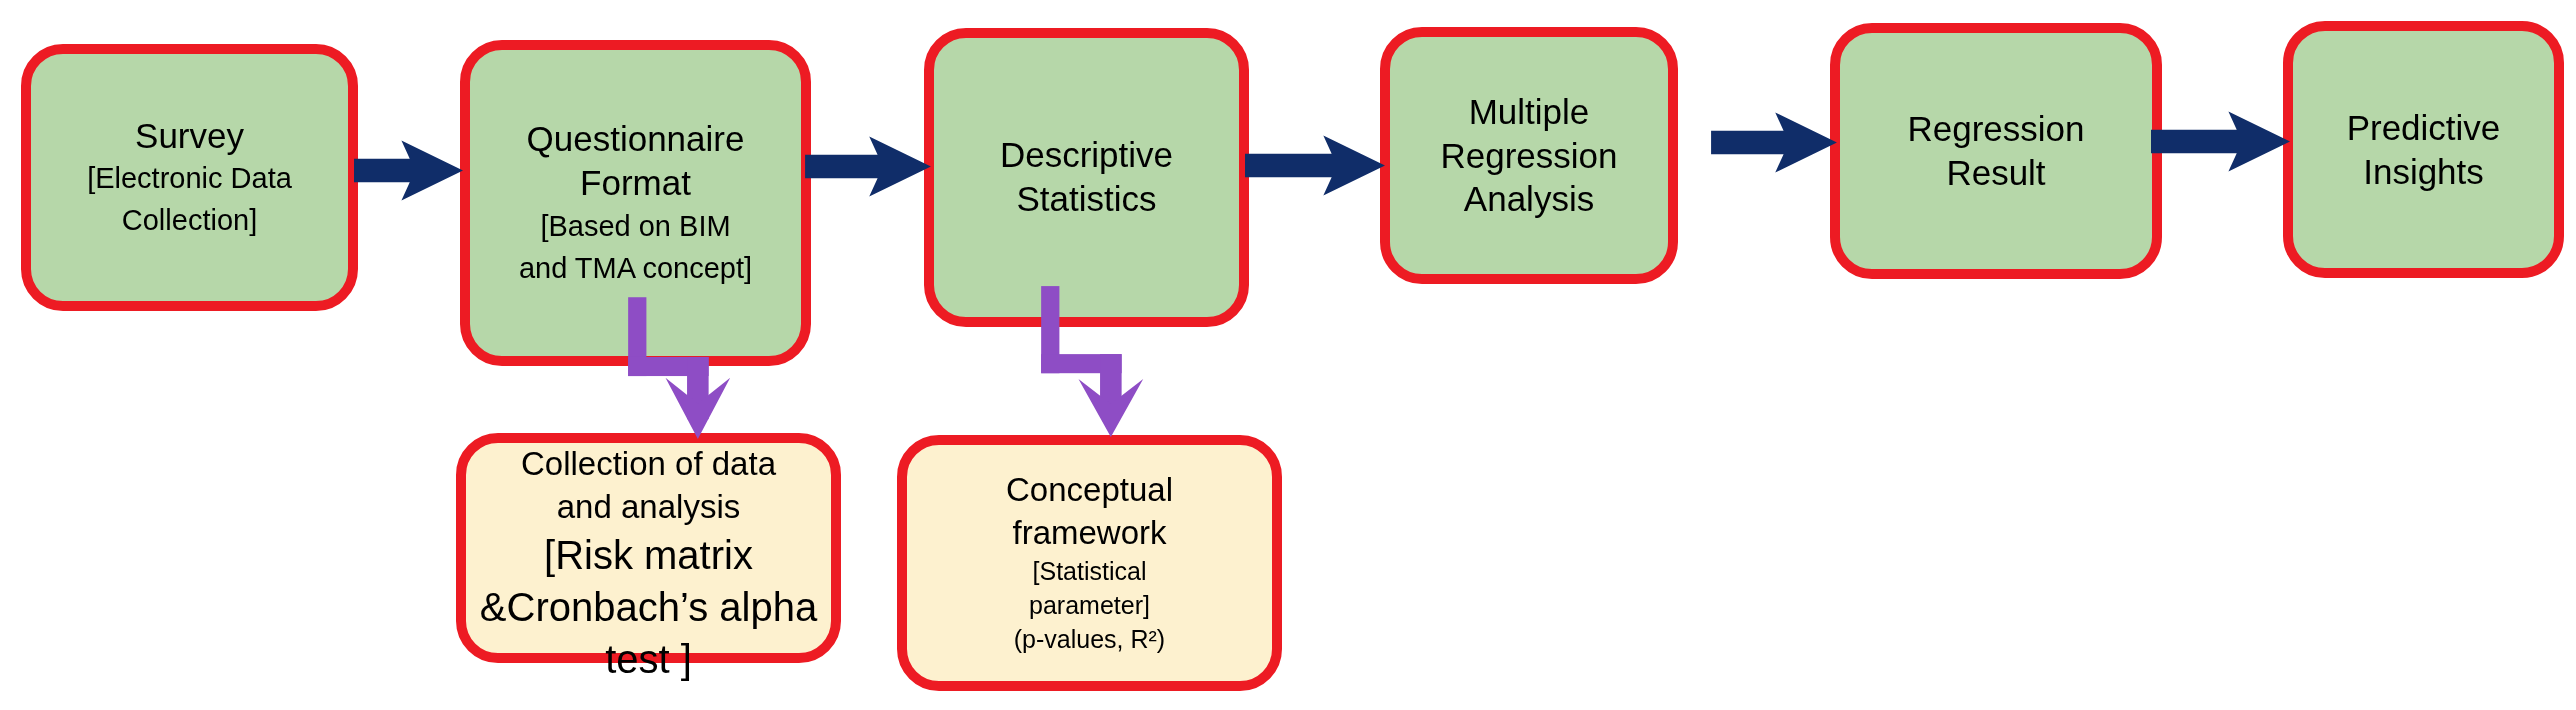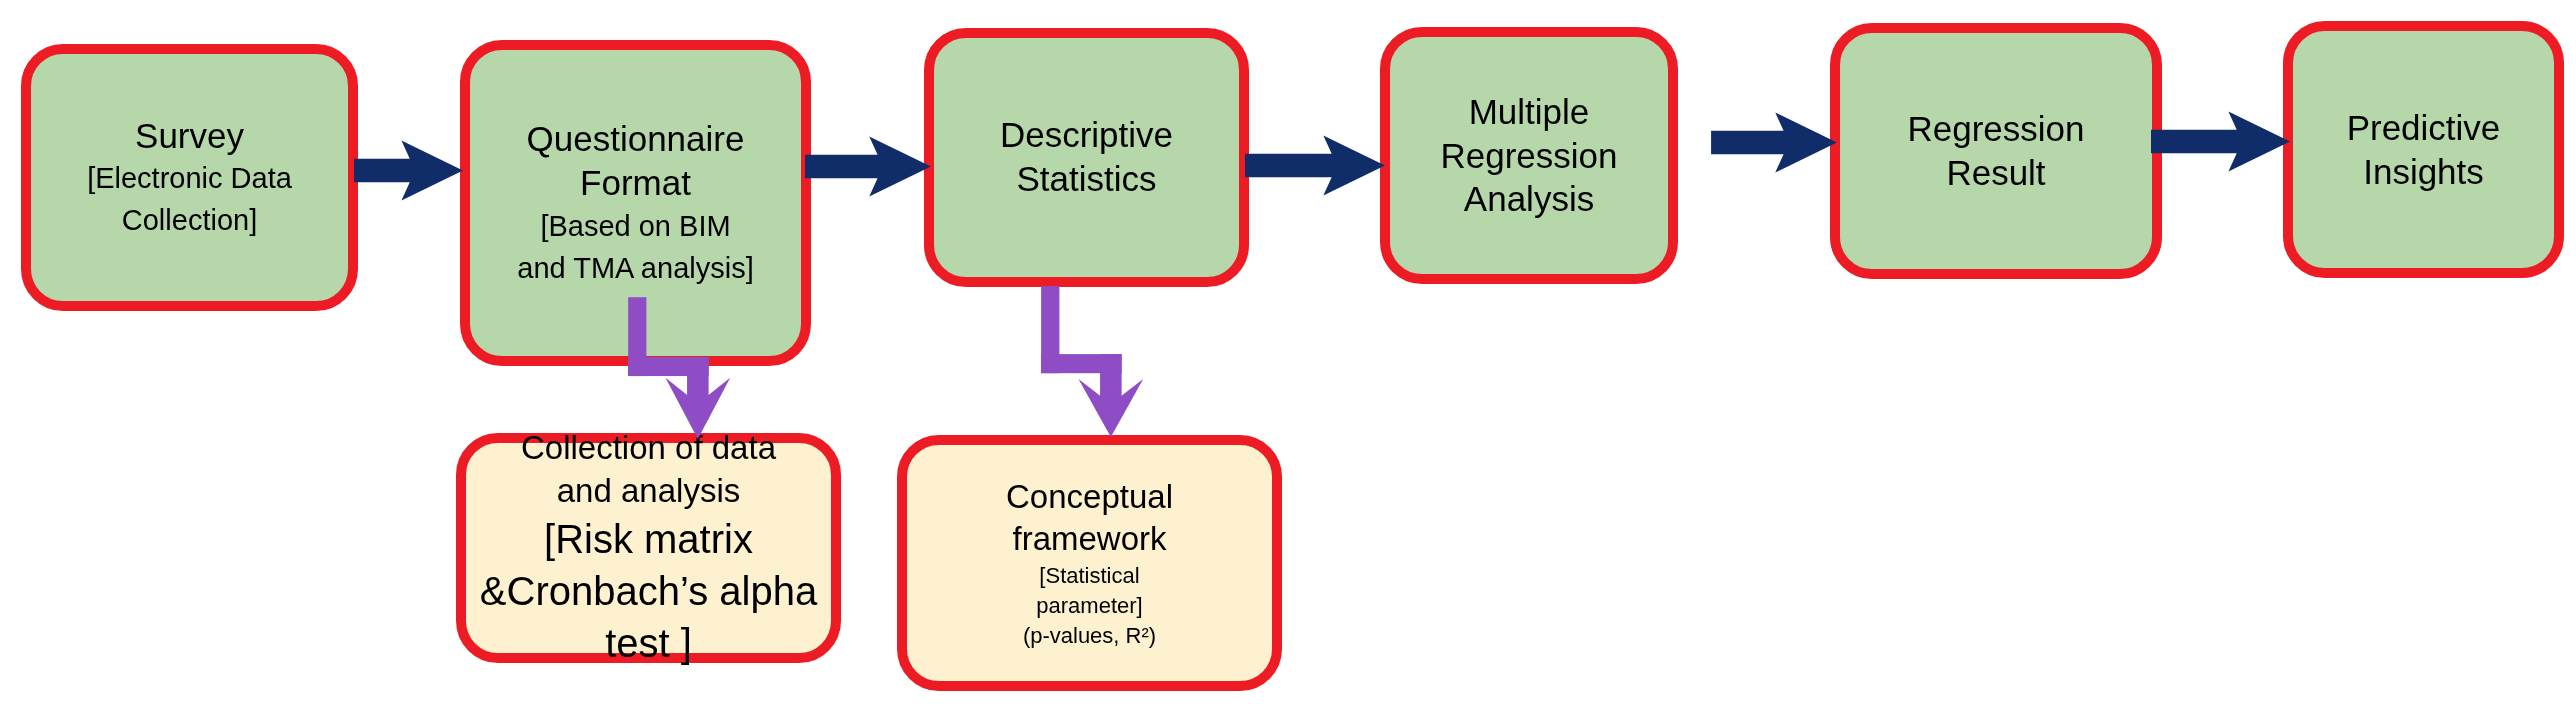--- a/index.html
+++ b/index.html
@@ -24,65 +24,65 @@
     align-items: center;
     justify-content: center;
     text-align: center;
   }
   .box.green { background: var(--box-green, #b6d7a9); }
   .box.cream { background: var(--box-cream, #fdf1cf); }
   .t { display: block; font-size: 35px; line-height: 1.25; }
   .s { display: block; font-size: 29px; line-height: 1.45; }
   .cream .t { font-size: 33px; line-height: 1.3; }
   .y1 .s { font-size: 40px; line-height: 1.3; }
-  .y2 .s { font-size: 22px; line-height: 1.35; }
+  .y2 .s { font-size: 25px; line-height: 1.35; }
   svg.connector { position: absolute; display: block; }
   .navy { fill: var(--arrow-navy, #102d69); }
   .purple { fill: var(--arrow-purple, #8e4dc5); }
 </style>
 </head>
 <body>
 
 <div class="stage">
 
   <div class="box green" style="left:21px; top:44px; width:337px; height:267px;">
     <span class="t">Survey</span>
     <span class="s">[Electronic Data</span>
     <span class="s">Collection]</span>
   </div>
 
   <div class="box green" style="left:460px; top:40px; width:351px; height:326px;">
     <span class="t">Questionnaire</span>
     <span class="t">Format</span>
     <span class="s">[Based on BIM</span>
-    <span class="s">and TMA analysis]</span>
+    <span class="s">and TMA concept]</span>
   </div>
 
-  <div class="box green" style="left:924px; top:27.5px; width:325px; height:259px;">
+  <div class="box green" style="left:924px; top:27.5px; width:325px; height:299px;">
     <span class="t">Descriptive</span>
     <span class="t">Statistics</span>
   </div>
 
   <div class="box green" style="left:1380px; top:27px; width:298px; height:257px;justify-content:center;">
     <span class="t">Multiple</span>
     <span class="t">Regression</span>
     <span class="t">Analysis</span>
   </div>
 
   <div class="box green" style="left:1830px; top:23px; width:332px; height:256px;">
     <span class="t">Regression</span>
     <span class="t">Result</span>
   </div>
 
   <div class="box green" style="left:2283px; top:21px; width:281px; height:257px;align-items:center;">
     <span class="t">Predictive</span>
     <span class="t">Insights</span>
   </div>
 
-  <div class="box cream y1" style="left:456px; top:433px; width:385px; height:230px;">
+  <div class="box cream y1" style="left:456px; top:433px; width:385px; height:230px;justify-content:space-between;">
     <span class="t">Collection of data</span>
     <span class="t">and analysis</span>
     <span class="s">[Risk matrix</span>
     <span class="s">&amp;Cronbach’s alpha</span>
     <span class="s">test ]</span>
   </div>
 
   <div class="box cream y2" style="left:897px; top:435px; width:385px; height:256px;">
     <span class="t">Conceptual</span>
     <span class="t">framework</span>

